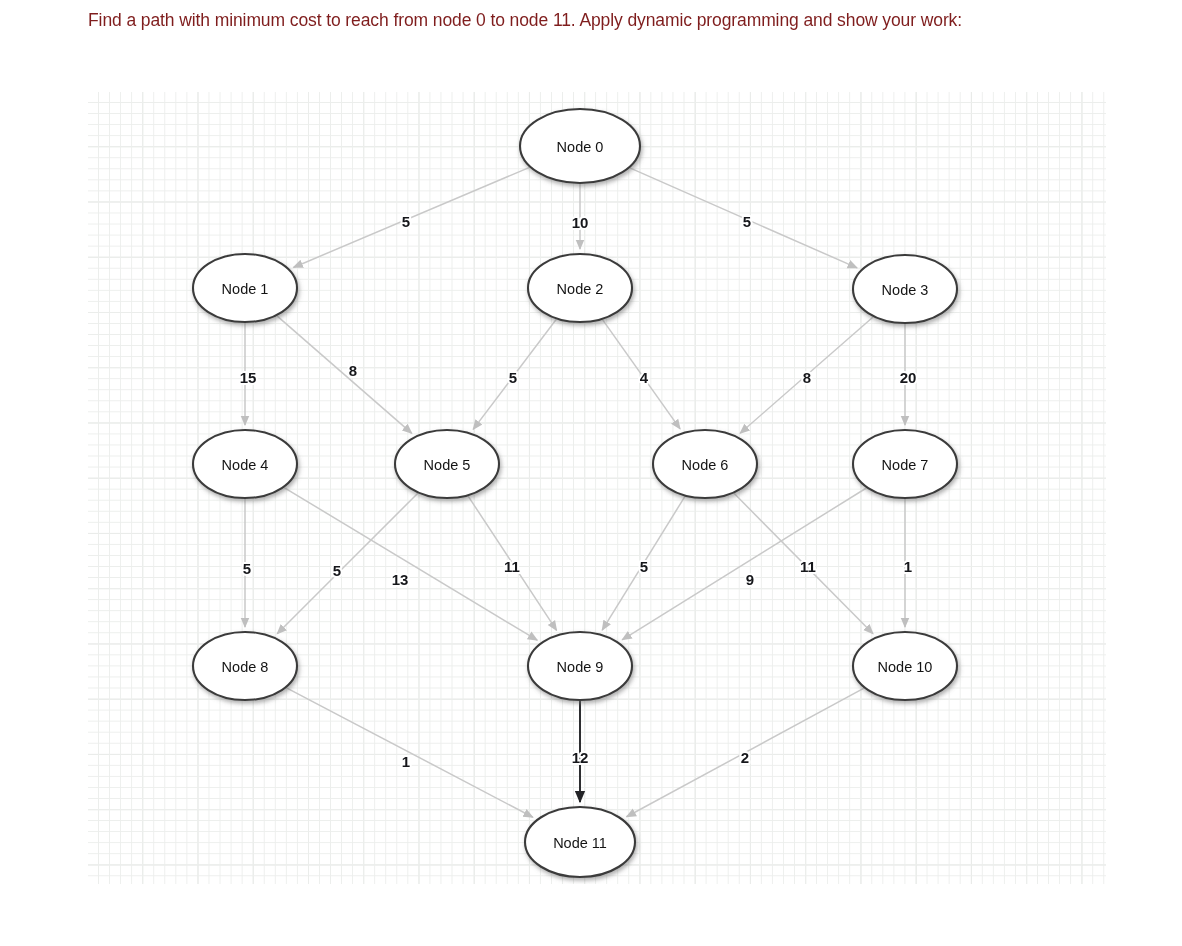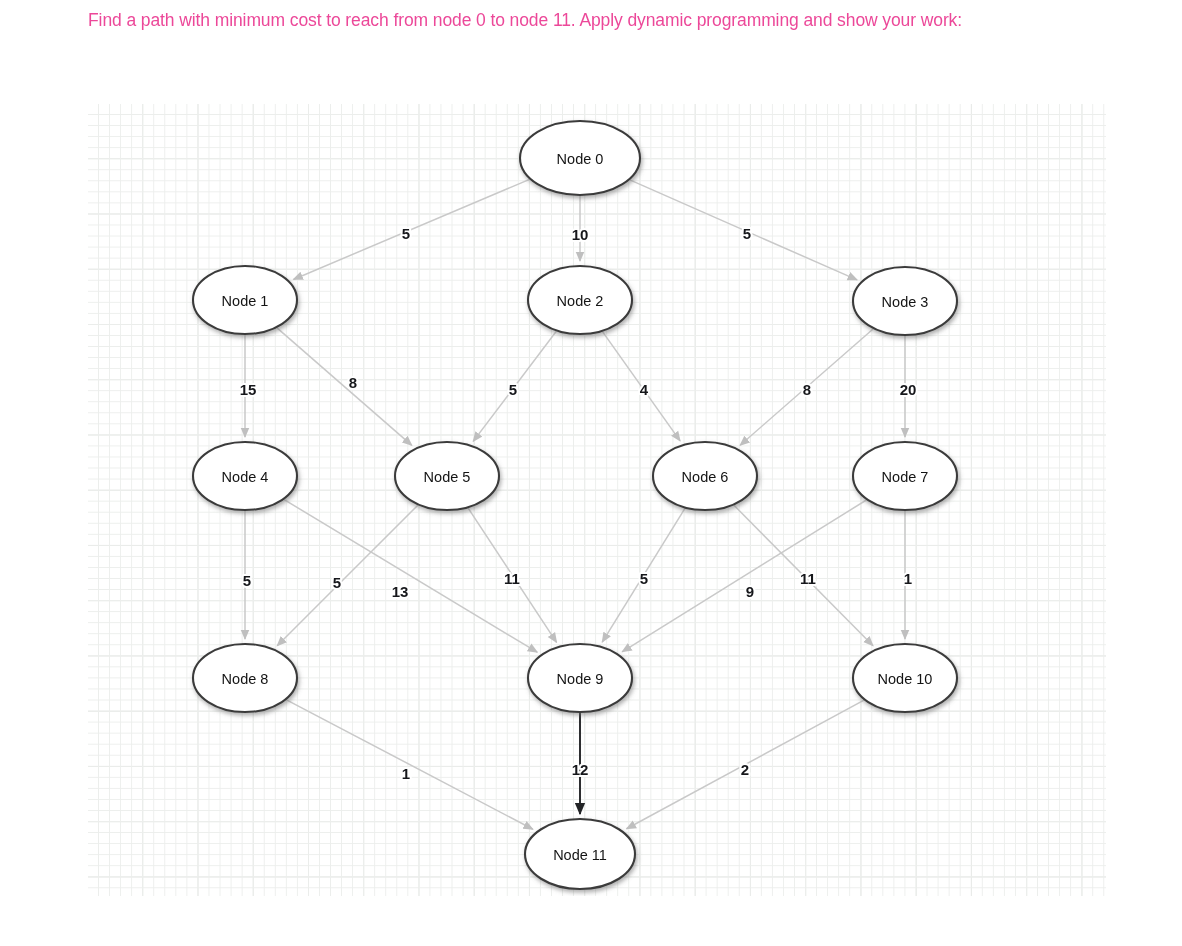--- a/index.html
+++ b/index.html
@@ -15,27 +15,27 @@
     position: relative;
     overflow: hidden;
   }
   #question-text {
     position: absolute;
     left: 88px;
     top: 7px;
     width: 1010px;
     font-size: 17.5px;
     line-height: 26px;
-    color: #ec4899;
+    color: #7f1d1d;
     letter-spacing: -0.1px;
   }
   #graph-canvas {
     position: absolute;
     left: 88px;
-    top: 104px;
+    top: 92px;
     width: 1018px;
     height: 792px;
   }
   #grid-bg {
     position: absolute;
     inset: 0;
     background-color: #ffffff;
     background-image:
       linear-gradient(to right, #eceeec 1px, transparent 1px),
       linear-gradient(to bottom, #eceeec 1px, transparent 1px),

